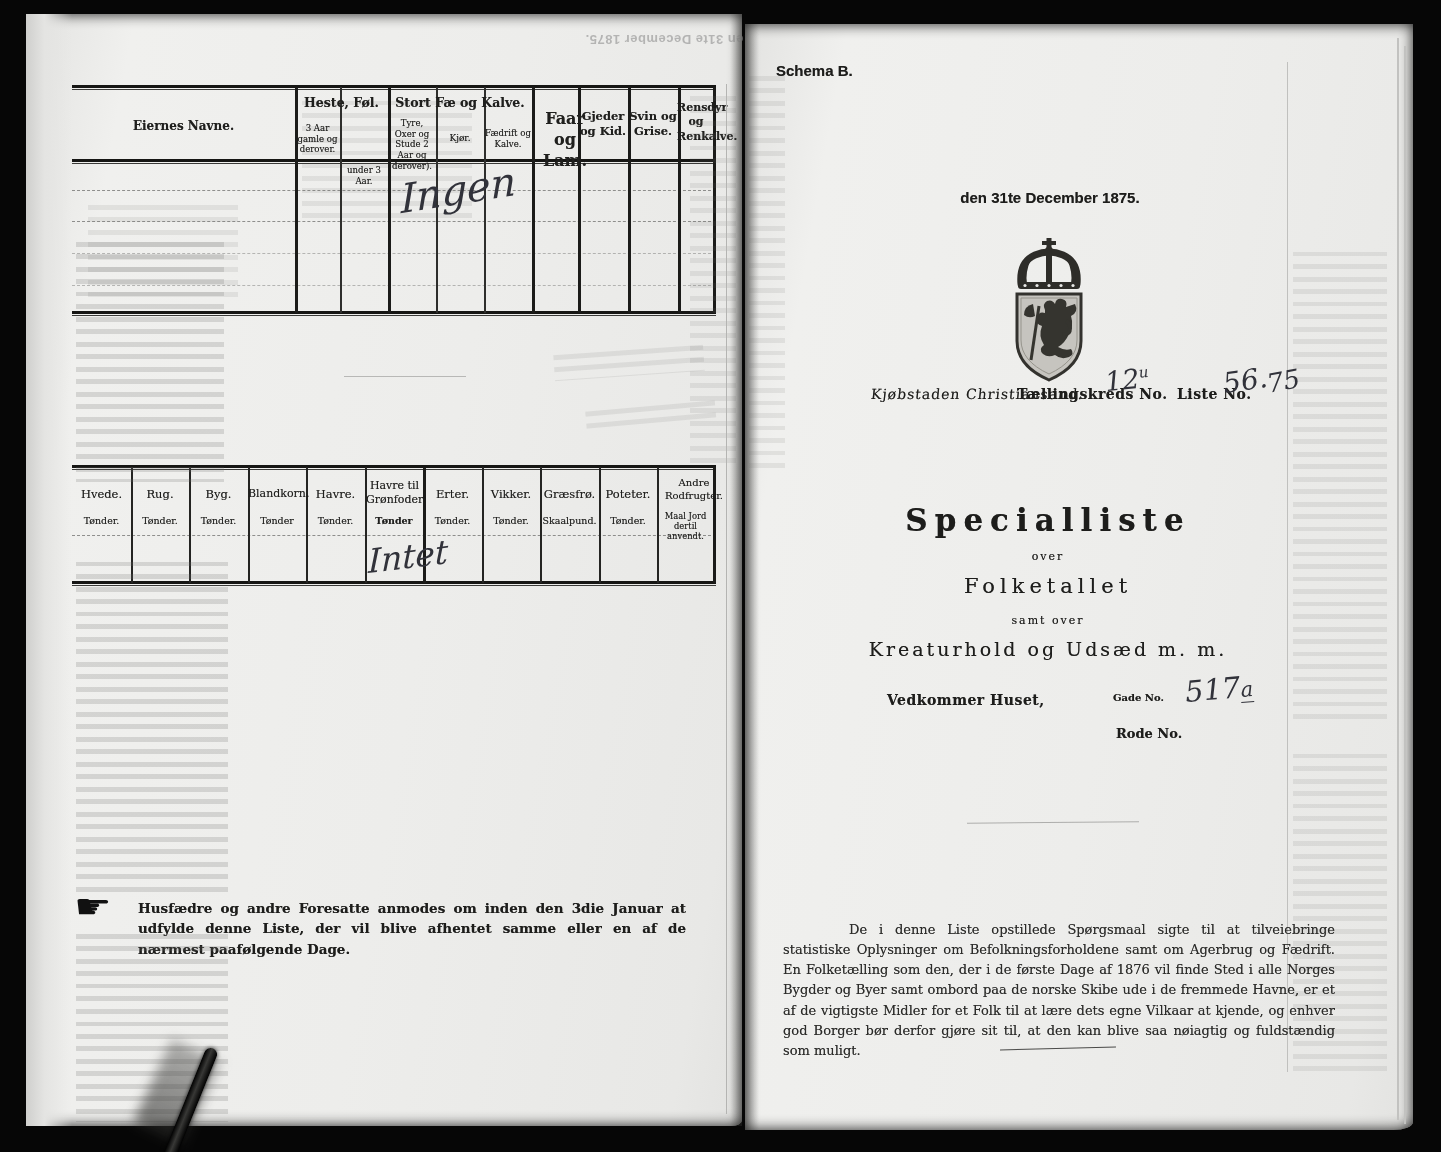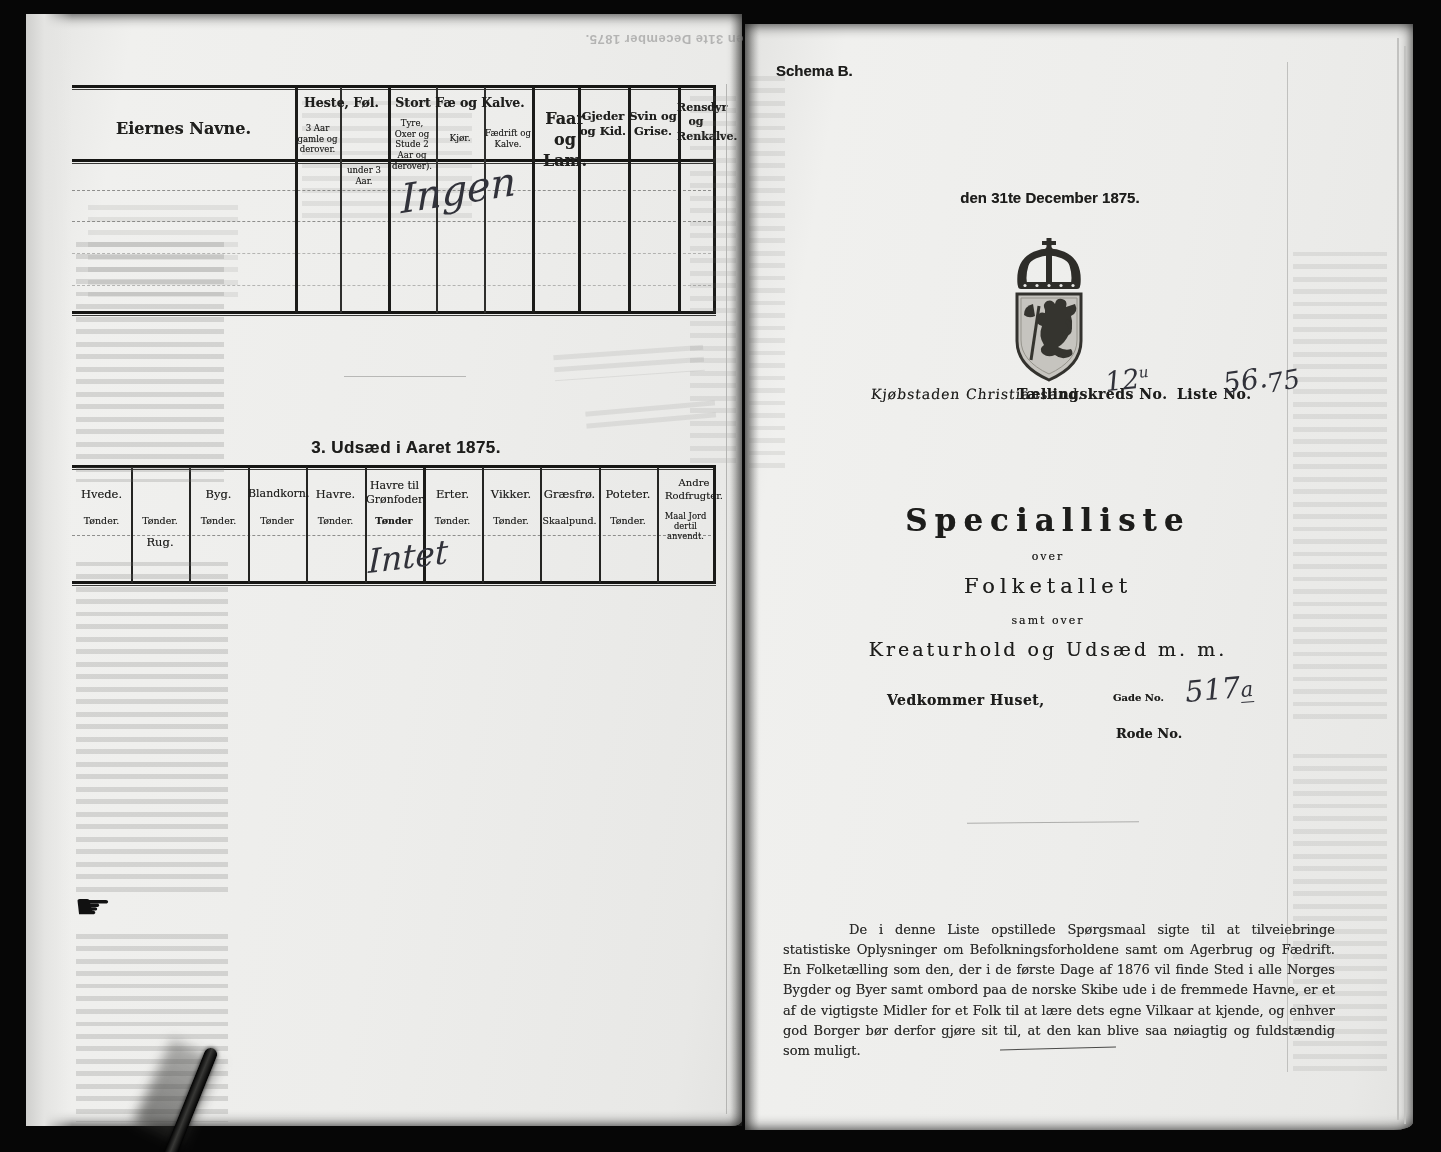--- a/index.html
+++ b/index.html
@@ -55,60 +55,59 @@
     <div class="vl thin" style="left:268px;top:2px;height:226px;"></div>
     <div class="vl" style="left:316px;top:2px;height:226px;"></div>
     <div class="vl thin" style="left:364px;top:2px;height:226px;"></div>
     <div class="vl thin" style="left:412px;top:2px;height:226px;"></div>
     <div class="vl" style="left:460px;top:2px;height:226px;"></div>
     <div class="vl" style="left:506px;top:2px;height:226px;"></div>
     <div class="vl" style="left:556px;top:2px;height:226px;"></div>
     <div class="vl" style="left:606px;top:2px;height:226px;"></div>
     <div class="vl" style="left:641px;top:2px;height:226px;"></div>
 
-    <div class="hcell serif-b ctr" style="left:0;top:34px;width:223px;font-size:16px;">Eiernes Navne.</div>
+    <div class="hcell serif-b ctr" style="left:0;top:34px;width:223px;font-size:12px;">Eiernes Navne.</div>
     <div class="hcell serif-b ctr" style="left:223px;top:10px;width:93px;font-size:12.5px;">Heste, Føl.</div>
     <div class="hcell serif ctr" style="left:224px;top:38px;width:43px;font-size:8.6px;line-height:1.25;">3 Aar gamle og derover.</div>
     <div class="hcell serif ctr" style="left:269px;top:44px;width:46px;font-size:8.6px;line-height:1.25;margin-top:36px;">under 3 Aar.</div>
     <div class="hcell serif-b ctr" style="left:316px;top:10px;width:144px;font-size:12.5px;">Stort Fæ og Kalve.</div>
     <div class="hcell serif ctr" style="left:317px;top:33px;width:46px;font-size:8.6px;line-height:1.25;">Tyre, Oxer og Stude 2 Aar og derover).</div>
     <div class="hcell serif ctr" style="left:365px;top:48px;width:46px;font-size:9px;">Kjør.</div>
     <div class="hcell serif ctr" style="left:413px;top:43px;width:46px;font-size:8.6px;line-height:1.25;">Fædrift og Kalve.</div>
     <div class="hcell serif-b ctr" style="left:461px;top:24px;width:64px;font-size:16px;line-height:1.3;">Faar og Lam.</div>
     <div class="hcell serif-b ctr" style="left:507px;top:24px;width:48px;font-size:11.5px;line-height:1.3;">Gjeder og Kid.</div>
     <div class="hcell serif-b ctr" style="left:557px;top:24px;width:48px;font-size:11.5px;line-height:1.3;">Svin og Grise.</div>
     <div class="hcell serif-b ctr" style="left:605px;top:16px;width:38px;font-size:11px;line-height:1.3;">Rensdyr og Renkalve.</div>
 
     <div class="abs hw" style="left:328px;top:82px;font-size:40px;transform:rotate(-9deg) skewX(-8deg);">Ingen</div>
   </div>
 
   <div class="thinline" style="left:318px;top:362px;width:122px;opacity:.55;"></div>
   <div class="abs ghost lite" style="left:528px;top:336px;width:150px;height:26px;transform:rotate(-4deg);"></div>
   <div class="abs ghost lite" style="left:560px;top:392px;width:130px;height:24px;transform:rotate(-5deg);"></div>
 
-  <div class="abs sans-b ink ctr" style="left:180px;top:424px;width:400px;font-size:17px;letter-spacing:.4px;">3.   Udsæd i Aaret 1875.</div>
 
   <div class="abs" style="left:46px;top:451px;width:644px;height:122px;">
     <div class="dline abs" style="left:0;top:0;width:644px;"></div>
     <div class="rowline" style="left:0;top:70px;width:644px;"></div>
     <div class="dline abs" style="left:0;top:116px;width:644px;"></div>
     <div class="vl med" style="left:59px;top:2px;height:116px;"></div>
     <div class="vl med" style="left:117px;top:2px;height:116px;"></div>
     <div class="vl med" style="left:176px;top:2px;height:116px;"></div>
     <div class="vl med" style="left:234px;top:2px;height:116px;"></div>
     <div class="vl med" style="left:293px;top:2px;height:116px;"></div>
     <div class="vl" style="left:351px;top:2px;height:116px;"></div>
     <div class="vl med" style="left:410px;top:2px;height:116px;"></div>
     <div class="vl med" style="left:468px;top:2px;height:116px;"></div>
     <div class="vl med" style="left:527px;top:2px;height:116px;"></div>
     <div class="vl med" style="left:585px;top:2px;height:116px;"></div>
     <div class="vl" style="left:641px;top:2px;height:116px;"></div>
 
     <div class="hcell serif ctr" style="left:0;top:22px;width:59px;font-size:11.5px;">Hvede.</div>
-    <div class="hcell serif ctr" style="left:59px;top:22px;width:58px;font-size:11.5px;margin-top:48px;">Rug.</div>
+    <div class="hcell serif ctr" style="left:59px;top:22px;width:58px;font-size:11.5px;">Rug.</div>
     <div class="hcell serif ctr" style="left:117px;top:22px;width:59px;font-size:11.5px;">Byg.</div>
     <div class="hcell serif ctr" style="left:176px;top:22px;width:58px;font-size:11px;">Blandkorn.</div>
     <div class="hcell serif ctr" style="left:234px;top:22px;width:59px;font-size:11.5px;">Havre.</div>
     <div class="hcell serif ctr" style="left:294px;top:14px;width:57px;font-size:11px;line-height:1.25;">Havre til Grønfoder.</div>
     <div class="hcell serif ctr" style="left:351px;top:22px;width:59px;font-size:11.5px;">Erter.</div>
     <div class="hcell serif ctr" style="left:410px;top:22px;width:58px;font-size:11.5px;">Vikker.</div>
     <div class="hcell serif ctr" style="left:468px;top:22px;width:59px;font-size:11.5px;">Græsfrø.</div>
     <div class="hcell serif ctr" style="left:527px;top:22px;width:58px;font-size:11.5px;">Poteter.</div>
     <div class="hcell serif ctr" style="left:586px;top:12px;width:72px;font-size:10px;line-height:1.25;">Andre Rodfrugter.</div>
 
@@ -121,20 +120,21 @@
     <div class="hcell serif ctr" style="left:351px;top:50px;width:59px;font-size:9.5px;">Tønder.</div>
     <div class="hcell serif ctr" style="left:410px;top:50px;width:58px;font-size:9.5px;">Tønder.</div>
     <div class="hcell serif ctr" style="left:468px;top:50px;width:59px;font-size:9.5px;">Skaalpund.</div>
     <div class="hcell serif ctr" style="left:527px;top:50px;width:58px;font-size:9.5px;">Tønder.</div>
     <div class="hcell serif ctr" style="left:587px;top:46px;width:53px;font-size:8.4px;line-height:1.2;">Maal Jord dertil anvendt.</div>
 
     <div class="abs hw" style="left:296px;top:72px;font-size:33px;transform:rotate(-7deg) skewX(-8deg);">Intet</div>
   </div>
 
   <div class="abs" style="left:48px;top:872px;font-size:42px;color:#111;font-family:'DejaVu Sans',sans-serif;transform:scaleY(.8);line-height:1;">☛</div>
+  <div class="abs serif-b ink" style="left:112px;top:884px;width:548px;font-size:13.5px;line-height:1.5;text-align:justify;">Husfædre og andre Foresatte anmodes om inden den 3die Januar at udfylde denne Liste, der vil blive afhentet samme eller en af de nærmest paafølgende Dage.</div>
 
   <div class="abs ghost" style="left:50px;top:228px;width:148px;height:240px;"></div>
   <div class="abs ghost" style="left:50px;top:548px;width:152px;height:330px;"></div>
   <div class="abs ghost" style="left:50px;top:920px;width:152px;height:188px;"></div>
   <div class="abs ghost lite" style="left:664px;top:82px;width:46px;height:368px;"></div>
 
   <div class="abs" style="left:700px;top:70px;width:1px;height:1030px;background:#b4b4b2;"></div>
 
   <div class="abs" style="right:0;top:0;width:12px;height:100%;background:linear-gradient(90deg,rgba(0,0,0,0),rgba(60,60,58,.35));"></div>
 </div>

